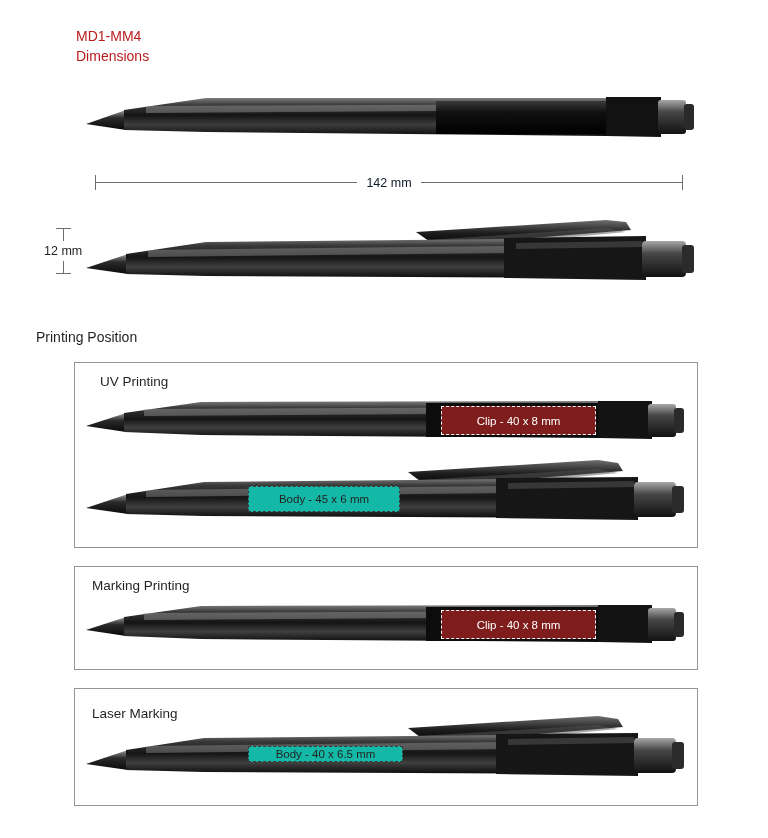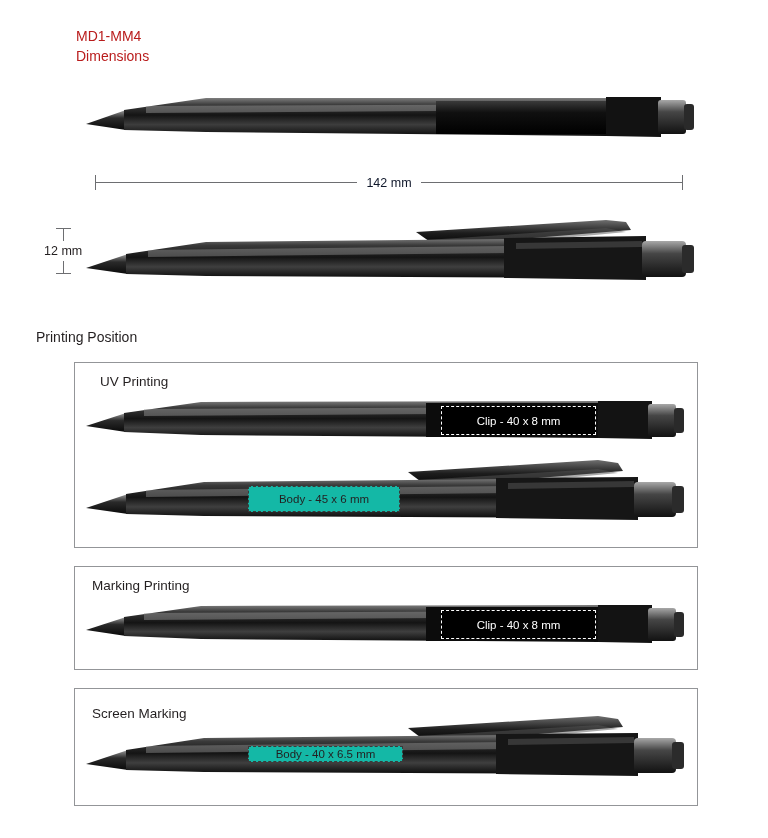--- a/index.html
+++ b/index.html
@@ -104,21 +104,21 @@
   .callout {
     position: absolute;
     box-sizing: border-box;
     display: flex;
     align-items: center;
     justify-content: center;
     font-size: 11.5px;
     white-space: nowrap;
   }
   .callout.dark {
-    background: #000000;
+    background: #7f1d1d;
     border: 1px dashed #ffffff;
     color: #ffffff;
   }
   .callout.light {
     background: #14b8a6;
     border: 1px dashed #3a3a3a;
     color: #231f20;
   }
 </style>
 </head>
@@ -338,21 +338,21 @@
     <rect x="340" y="13" width="190" height="34" fill="#0c0c0c"></rect>
     <path d="M512 11 L566 11 L566 49 L512 48 Z" fill="#131313"></path>
     <rect x="562" y="14" width="28" height="33" rx="3" fill="url(#capGrad5)"></rect>
     <rect x="588" y="18" width="10" height="25" rx="3" fill="#2a2a2a"></rect>
   </svg>
 </div>
 <div class="callout dark" style="left:441px; top:610px; width:155px; height:29px;">Clip - 40 x 8 mm</div>
 
 <div class="panel" style="left:74px; top:688px; width:624px; height:118px;">
 </div>
-<div class="panel-title" style="left:92px; top:706px;">Screen Marking</div>
+<div class="panel-title" style="left:92px; top:706px;">Laser Marking</div>
 
 <div class="pen" style="left:86px; top:714px;">
   <svg width="600" height="76" viewBox="0 0 600 76">
     <defs>
       <linearGradient id="bodyGrad6" x1="0" y1="0" x2="0" y2="1">
         <stop offset="0%" stop-color="#7e7e7e"></stop>
         <stop offset="18%" stop-color="#3a3a3a"></stop>
         <stop offset="48%" stop-color="#141414"></stop>
         <stop offset="72%" stop-color="#3f3f3f"></stop>
         <stop offset="100%" stop-color="#0b0b0b"></stop>

